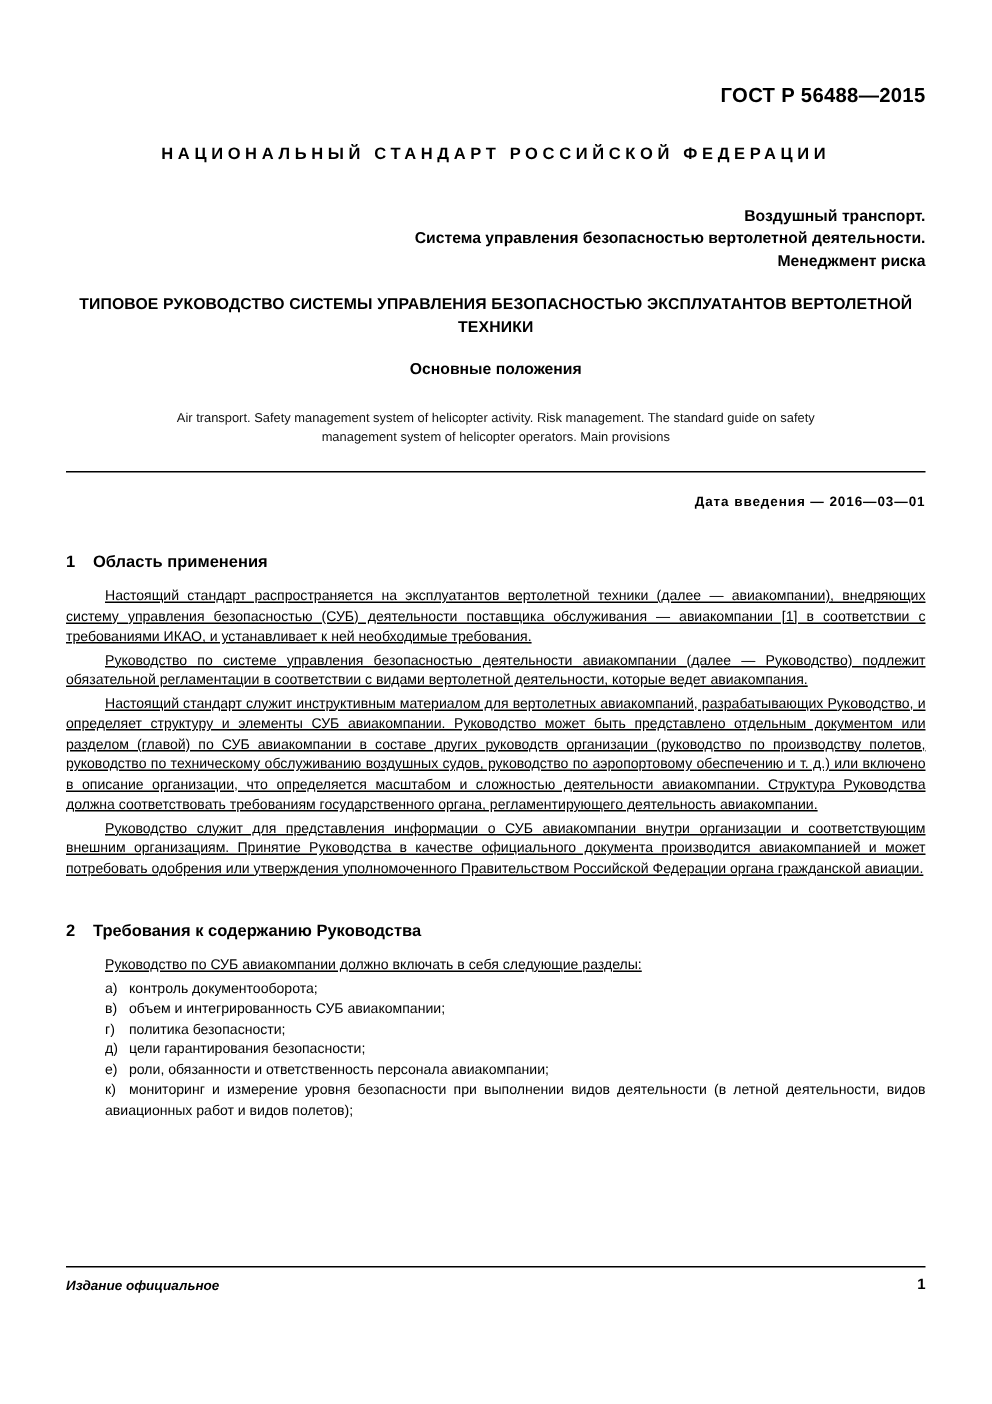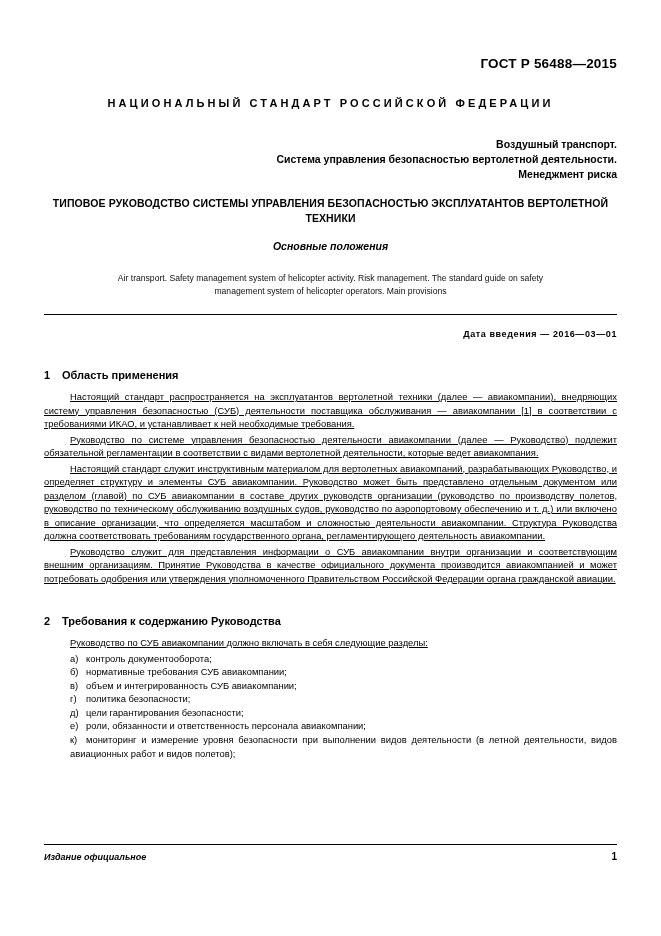--- a/index.html
+++ b/index.html
@@ -53,21 +53,20 @@
     font-size: 10.5px;
     font-weight: bold;
     line-height: 15px;
     letter-spacing: 0.1px;
   }
   .sub-title {
     margin-top: 14px;
     text-align: center;
     font-size: 10.5px;
     font-weight: bold;
-    font-style: italic;
   }
   .eng-abstract {
     margin: 20px auto 0 auto;
     width: 460px;
     text-align: center;
     font-size: 8.6px;
     line-height: 13px;
     color: #111;
   }
   .rule {
@@ -180,21 +179,20 @@
     <p class="body">Руководство служит для представления информации о СУБ авиакомпании внутри организации и соответствующим внешним организациям. Принятие Руководства в качестве официального документа производится авиакомпанией и может потребовать одобрения или утверждения уполномоченного Правительством Российской Федерации органа гражданской авиации.</p>
   </div>
 
   <div class="section">
     <div class="section-heading">
       <span class="num">2</span><span>Требования к содержанию Руководства</span>
     </div>
     <p class="body">Руководство по СУБ авиакомпании должно включать в себя следующие разделы:</p>
     <ul class="lettered">
       <li><span class="ltr">а)</span><span>контроль документооборота;</span></li>
-      <li><span class="ltr">б)</span><span>нормативные требования СУБ авиакомпании;</span></li>
       <li><span class="ltr">в)</span><span>объем и интегрированность СУБ авиакомпании;</span></li>
       <li><span class="ltr">г)</span><span>политика безопасности;</span></li>
       <li><span class="ltr">д)</span><span>цели гарантирования безопасности;</span></li>
       <li><span class="ltr">е)</span><span>роли, обязанности и ответственность персонала авиакомпании;</span></li>
       <li><span class="ltr">к)</span><span>мониторинг и измерение уровня безопасности при выполнении видов деятельности (в летной деятельности, видов авиационных работ и видов полетов);</span></li>
     </ul>
   </div>
 
   <div class="footer">
     <div class="rule"></div>

